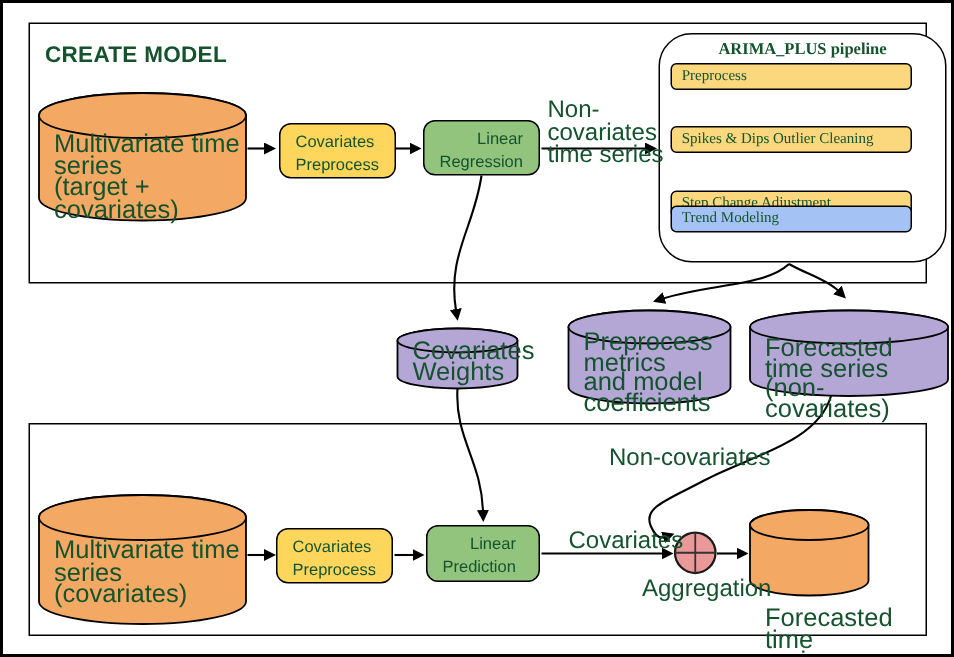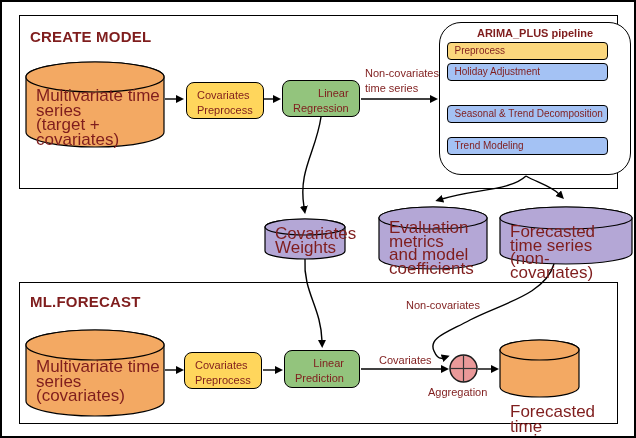--- a/index.html
+++ b/index.html
@@ -1,30 +1,30 @@
 <!DOCTYPE html>
 <html><head>
 <meta charset="utf-8">
 <style>
   html,body{margin:0;padding:0;background:#fff;}
   #canvas{
     position:relative;width:636px;height:438px;background:#fff;
     border:2px solid #000;box-sizing:border-box;overflow:hidden;
-    font-family:"Liberation Sans","DejaVu Sans",sans-serif;color:#7f1d1d;
+    font-family:"Liberation Sans","DejaVu Sans",sans-serif;color:#14532d;
   }
   .section{position:absolute;border:1.5px solid #000;background:#fff;box-sizing:border-box;}
   .section-title{position:absolute;font-weight:bold;font-size:15px;letter-spacing:.2px;}
   .rbox{position:absolute;border:1.3px solid #000;border-radius:8px;box-sizing:border-box;}
   .rbox .node-text{position:absolute;left:10px;top:5px;}
   .node-text{font-size:11px;line-height:14.5px;white-space:pre-line;}
   .txt-overlay{position:absolute;font-size:17px;line-height:14.5px;white-space:pre-line;z-index:5;}
-  .lbl{position:absolute;font-size:11px;line-height:15px;white-space:pre-line;z-index:6;}
+  .lbl{position:absolute;font-size:16px;line-height:15px;white-space:pre-line;z-index:6;}
   .pipeline{
     position:absolute;left:437px;top:20px;width:192px;height:153px;
-    border:1.4px solid #000;border-radius:22px;background:#fff;box-sizing:border-box;z-index:2;
+    border:1.4px solid #000;border-radius:22px;background:#fff;box-sizing:border-box;z-index:2;font-family:Liberation Serif, serif;
   }
   .pipeline-title{position:absolute;top:4px;left:0;width:100%;text-align:center;
     font-weight:bold;font-size:11px;}
   .pipe-step{
     position:absolute;left:6.5px;width:161px;height:18px;border:1px solid #000;
     border-radius:4px;box-sizing:border-box;font-size:10px;line-height:16.5px;
     padding-left:7px;white-space:nowrap;overflow:hidden;
   }
   .step-y{background:#FBD77D;}
   .step-b{background:#A4C2F4;}
@@ -34,21 +34,20 @@
 </style>
 </head>
 <body>
 
 <div id="canvas">
 
   <div class="section" style="left:17px;top:13px;width:599px;height:174px;"></div>
   <div class="section-title" style="left:28px;top:26px;">CREATE MODEL</div>
 
   <div class="section" style="left:17px;top:280px;width:599px;height:142px;"></div>
-  <div class="section-title" style="left:28px;top:291px;">ML.FORECAST</div>
 
   <div class="rbox y-fill" style="left:184px;top:80px;width:78px;height:37px;z-index:2;">
     <div class="node-text">Covariates
 Preprocess</div>
   </div>
 
   <div class="rbox g-fill" style="left:280px;top:78px;width:78px;height:37px;z-index:2;">
     <div class="node-text">Linear
 Regression</div>
   </div>
@@ -59,22 +58,22 @@
   </div>
 
   <div class="rbox g-fill" style="left:282px;top:348px;width:76px;height:38px;z-index:2;">
     <div class="node-text">Linear
 Prediction</div>
   </div>
 
   <div class="pipeline">
     <div class="pipeline-title">ARIMA_PLUS pipeline</div>
     <div class="pipe-step step-y" style="top:18.5px;">Preprocess</div>
-    <div class="pipe-step step-b" style="top:39.8px;">Holiday Adjustment</div>
-    <div class="pipe-step step-b" style="top:82.4px;">Seasonal &amp; Trend Decomposition</div>
+    <div class="pipe-step step-y" style="top:61.1px;">Spikes &amp; Dips Outlier Cleaning</div>
+    <div class="pipe-step step-y" style="top:103.7px;">Step Change Adjustment</div>
     <div class="pipe-step step-b" style="top:114px;">Trend Modeling</div>
   </div>
 
   <svg id="shapes" width="636" height="438" viewBox="0 0 636 438">
     <defs>
       <marker id="arrow" markerUnits="userSpaceOnUse" markerWidth="9" markerHeight="9" refX="1" refY="4" orient="auto">
         <path d="M0,0 L8,4 L0,8 z" fill="#000"></path>
       </marker>
     </defs>
 
@@ -128,21 +127,21 @@
       <line x1="461.5" y1="353" x2="461.5" y2="380" stroke="#333" stroke-width="1.2"></line>
     </g>
   </svg>
 
   <div class="txt-overlay" style="left:34px;top:87px;width:126px;">Multivariate time series
 (target + covariates)</div>
   <div class="txt-overlay" style="left:34px;top:358px;width:126px;">Multivariate time series
 (covariates)</div>
   <div class="txt-overlay" style="left:273px;top:225px;width:66px;line-height:13.5px;">Covariates
 Weights</div>
-  <div class="txt-overlay" style="left:387px;top:219px;width:96px;line-height:13.5px;">Evaluation metrics
+  <div class="txt-overlay" style="left:387px;top:219px;width:96px;line-height:13.5px;">Preprocess metrics
 and model
 coefficients</div>
   <div class="txt-overlay" style="left:508px;top:223px;width:120px;line-height:13.5px;">Forecasted time series
 (non-covariates)</div>
   <div class="txt-overlay" style="left:508px;top:355px;width:66px;margin-top:48px;">Forecasted
 time series</div>
 
   <div class="lbl" style="left:363px;top:64px;width:84px;">Non-covariates
 time series</div>
   <div class="lbl" style="left:377px;top:351px;">Covariates</div>

